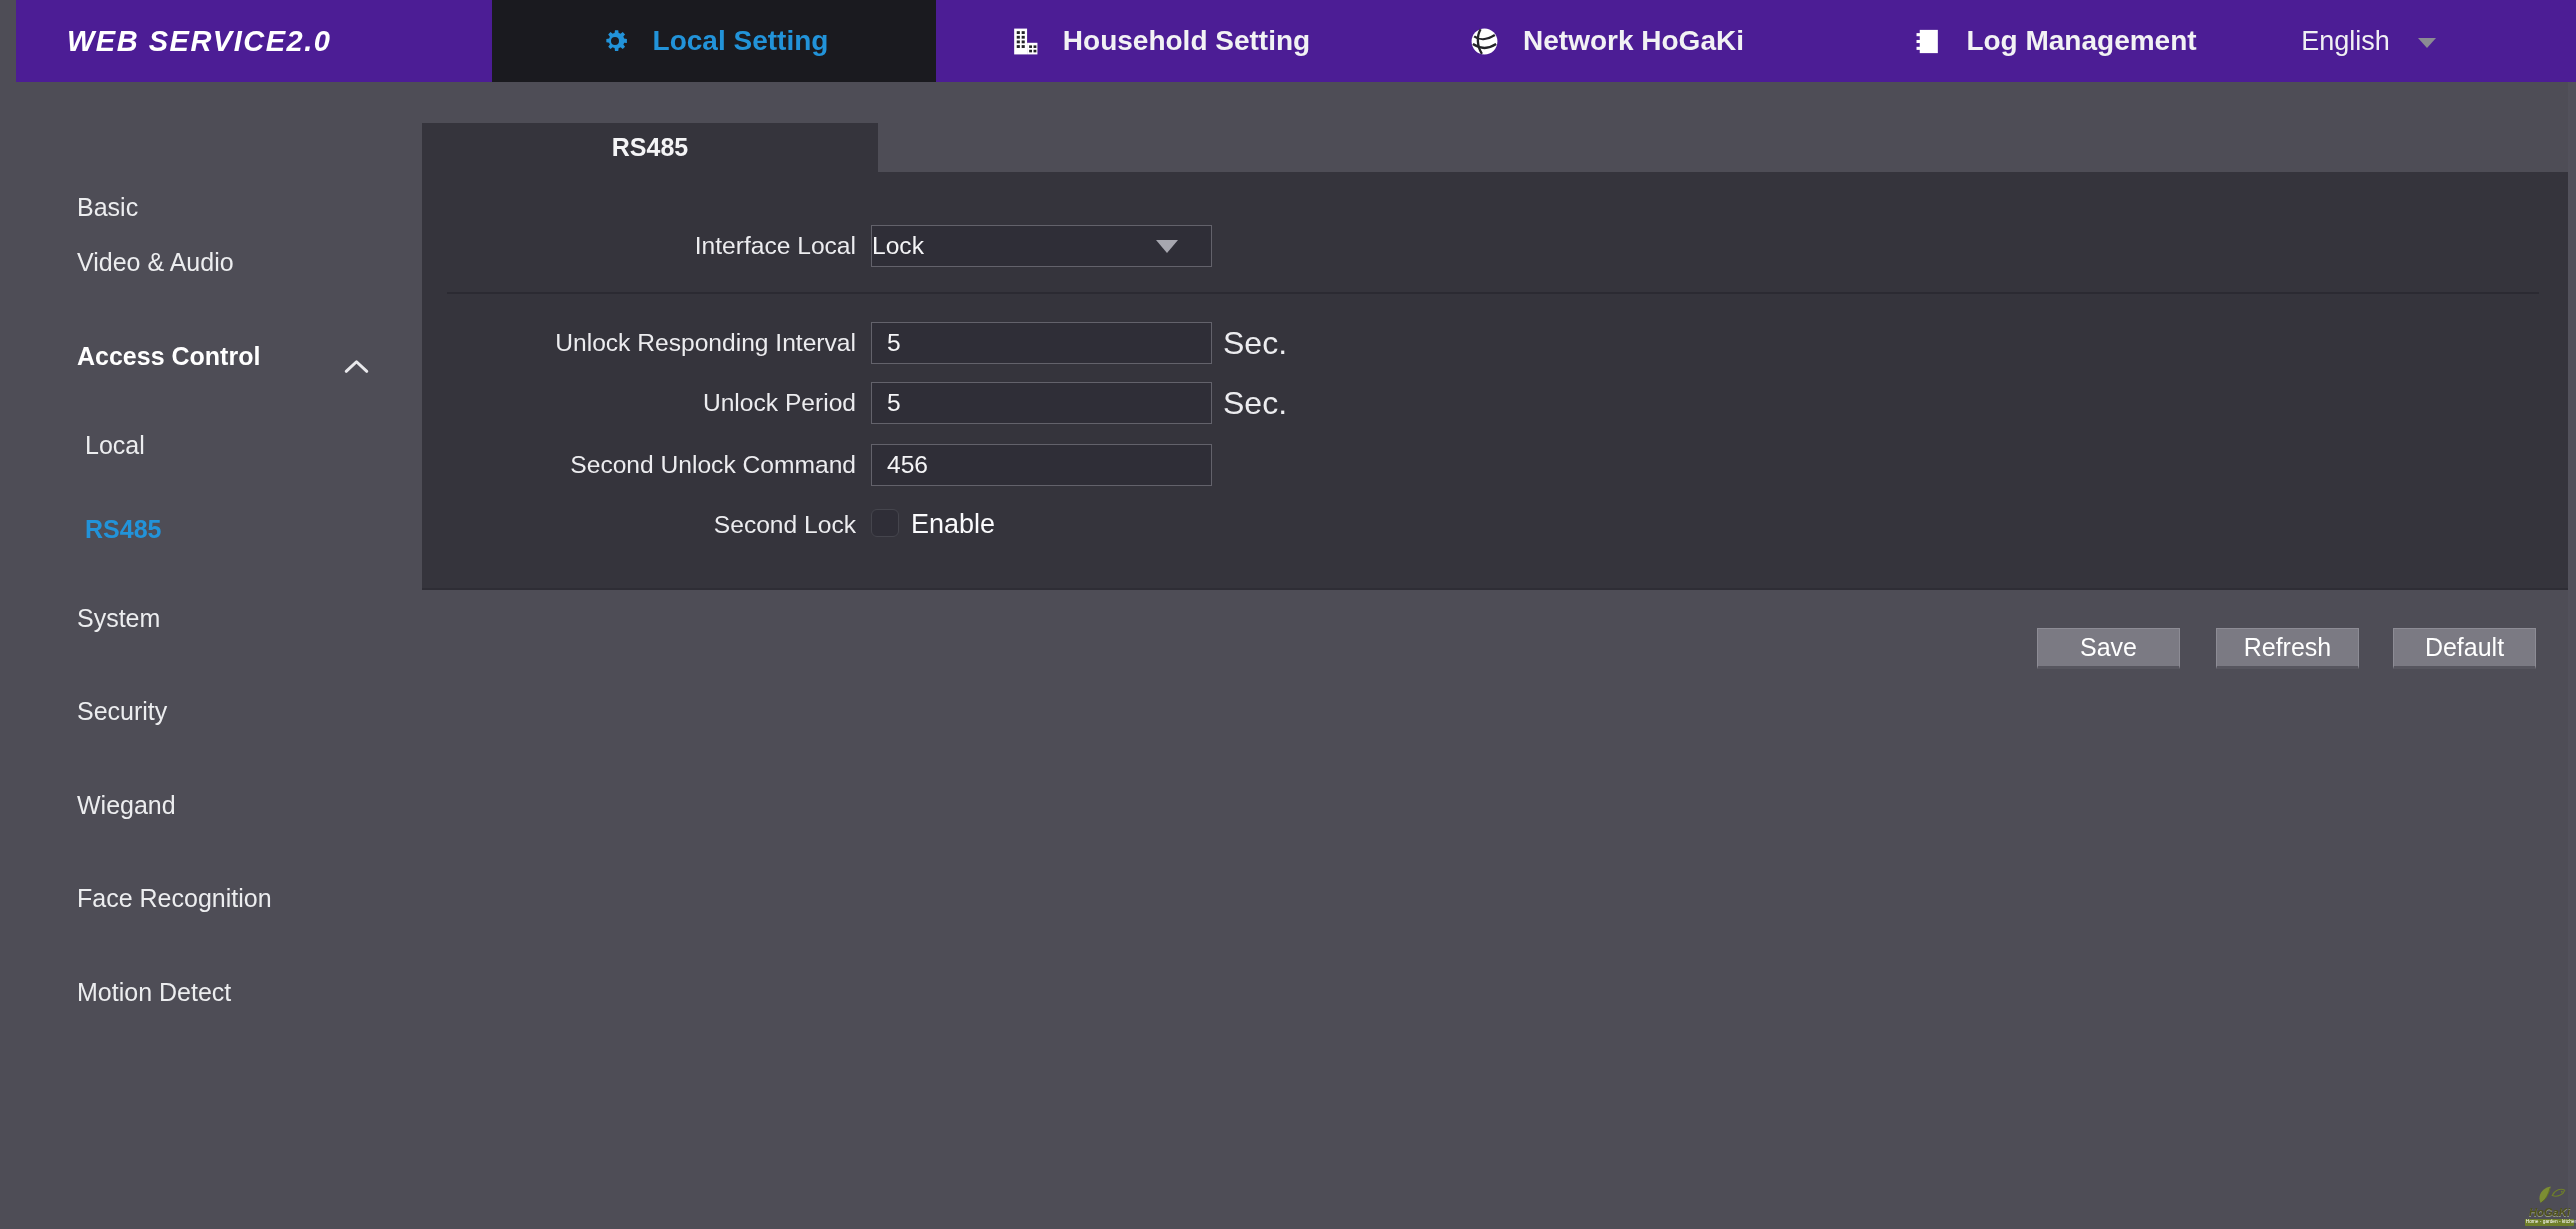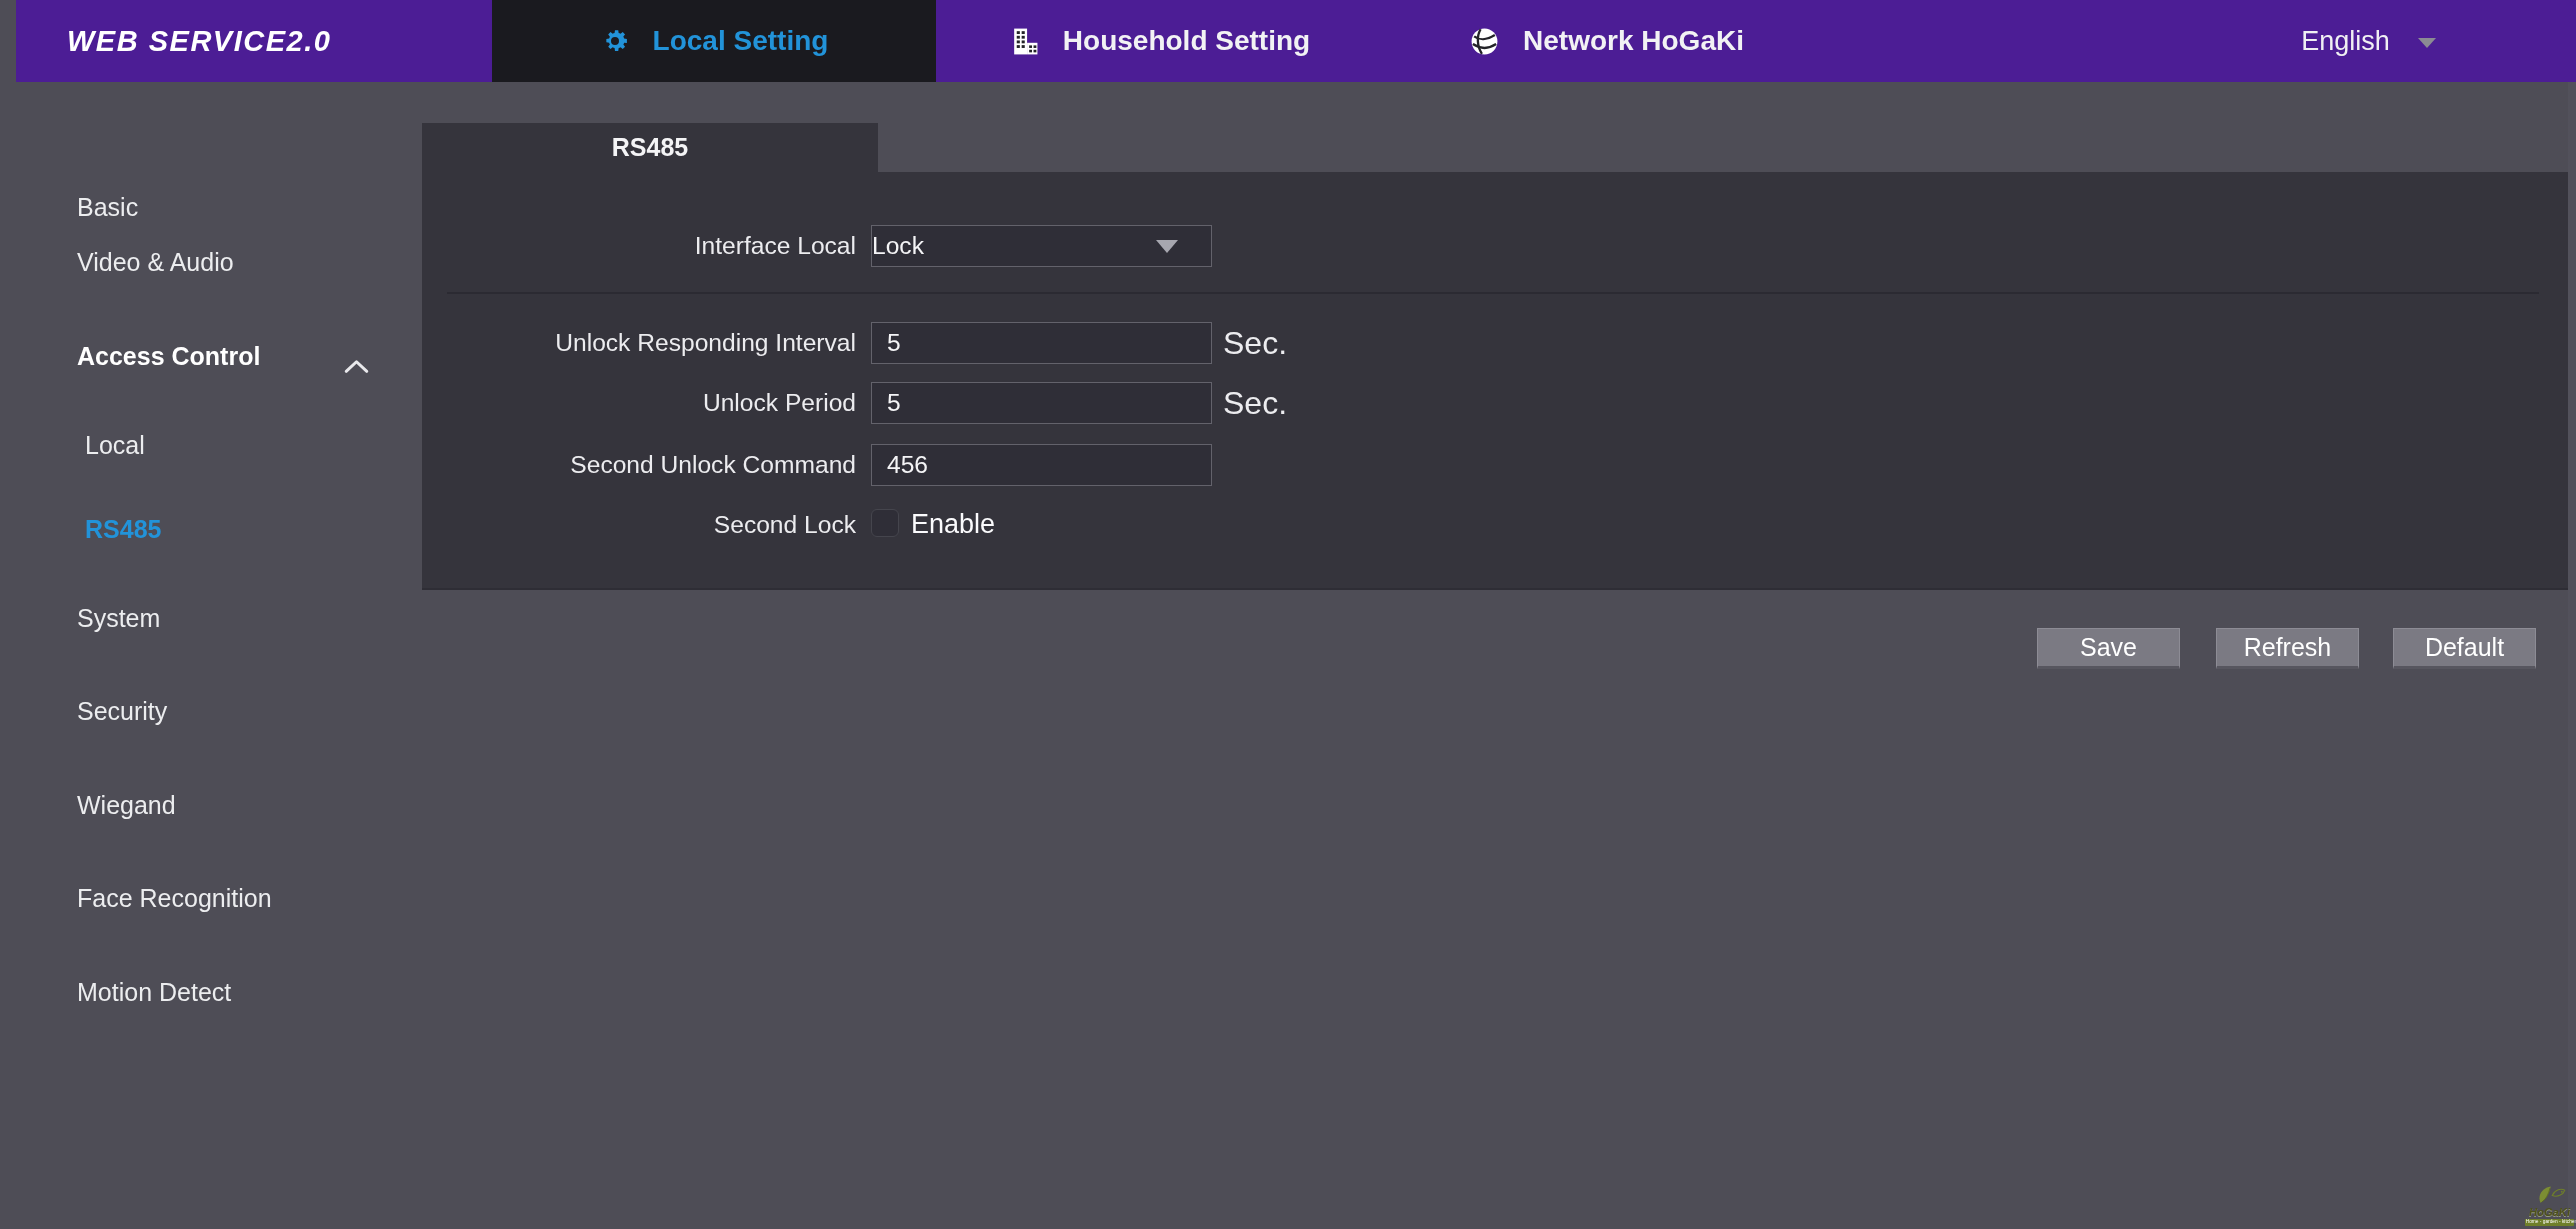--- a/index.html
+++ b/index.html
@@ -135,20 +135,31 @@
         <svg width="31" height="31" viewBox="0 0 24 24">
           <circle cx="12" cy="12" r="10" fill="#fff"></circle>
           <path d="M4 8c4 3 10 3 16-1" stroke="#232328" stroke-width="1.8" fill="none"></path>
           <path d="M3 14c6 4 12 4 18 0" stroke="#232328" stroke-width="1.8" fill="none"></path>
           <path d="M9 2.5c-3 5-3 13 1 19" stroke="#232328" stroke-width="1.8" fill="none"></path>
         </svg>
       </span>
       <span>Network HoGaKi</span>
     </div>
 
+    <div class="nav-tab" style="left:1815px;width:447px;">
+      <span>
+        <svg width="31" height="31" viewBox="0 0 24 24">
+          <rect x="6" y="3" width="14" height="18" fill="#fff"></rect>
+          <rect x="3.5" y="5.5" width="3" height="2.4" fill="#fff"></rect>
+          <rect x="3.5" y="10.8" width="3" height="2.4" fill="#fff"></rect>
+          <rect x="3.5" y="16.1" width="3" height="2.4" fill="#fff"></rect>
+        </svg>
+      </span>
+      <span>Log Management</span>
+    </div>
 
     <div class="lang">
       <span>English</span>
       <span class="caret-down"></span>
     </div>
   </header>
 
   <aside>
     <div class="side-item" style="top:153px;margin-top:38px;">
       <span class="txt">Basic</span>

